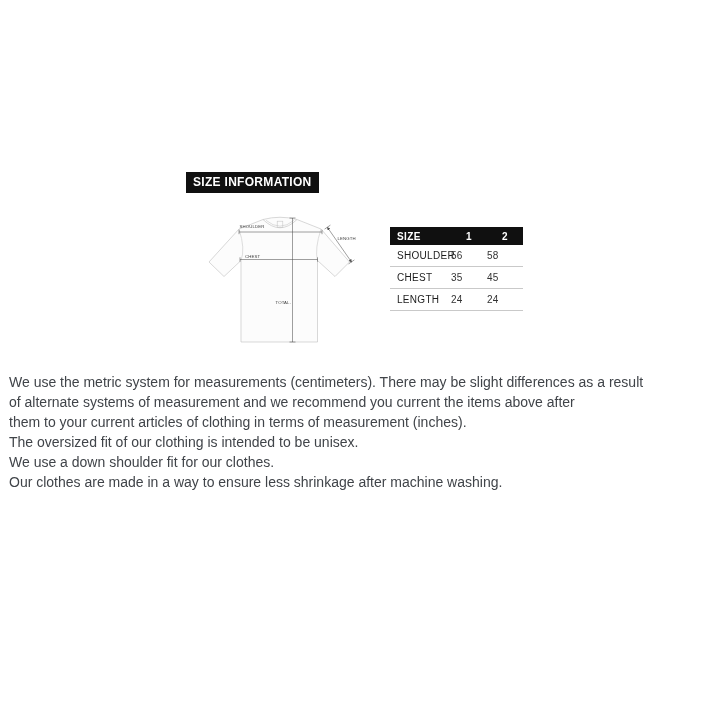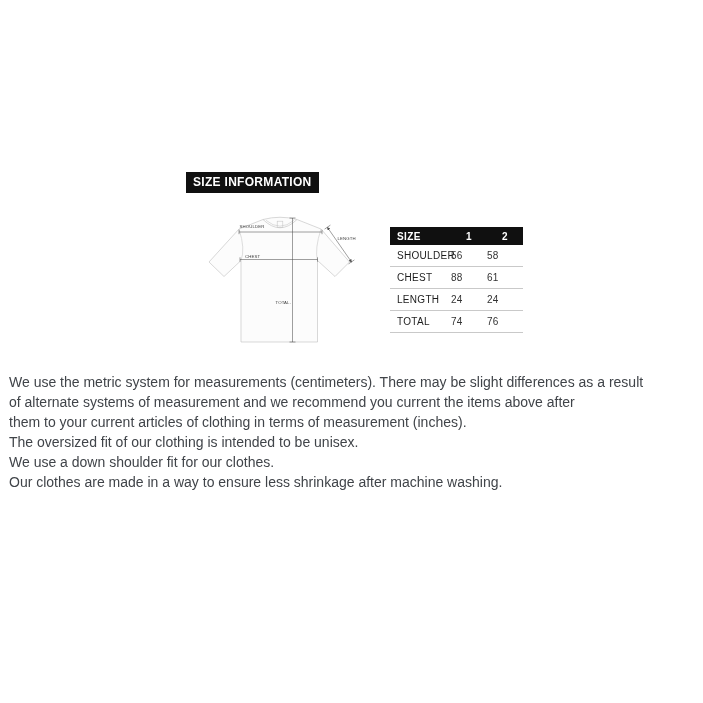--- a/index.html
+++ b/index.html
@@ -164,32 +164,27 @@
       </tr>
     </thead>
     <tbody>
       <tr>
         <td class="lbl">SHOULDER</td>
         <td class="val">56</td>
         <td class="val">58</td>
       </tr>
       <tr>
         <td class="lbl">CHEST</td>
-        <td class="val">88</td>
-        <td class="val">61</td>
+        <td class="val">35</td>
+        <td class="val">45</td>
       </tr>
       <tr>
         <td class="lbl">LENGTH</td>
         <td class="val">24</td>
         <td class="val">24</td>
-      </tr>
-      <tr>
-        <td class="lbl">TOTAL</td>
-        <td class="val">74</td>
-        <td class="val">76</td>
       </tr>
     </tbody>
   </table>
 
   <div class="notes">
     <div class="note-line">We use the metric system for measurements (centimeters). There may be slight differences as a result</div>
     <div class="note-line">of alternate systems of measurement and we recommend you current the items above after</div>
     <div class="note-line">them to your current articles of clothing in terms of measurement (inches).</div>
     <div class="note-line">The oversized fit of our clothing is intended to be unisex.</div>
     <div class="note-line">We use a down shoulder fit for our clothes.</div>

